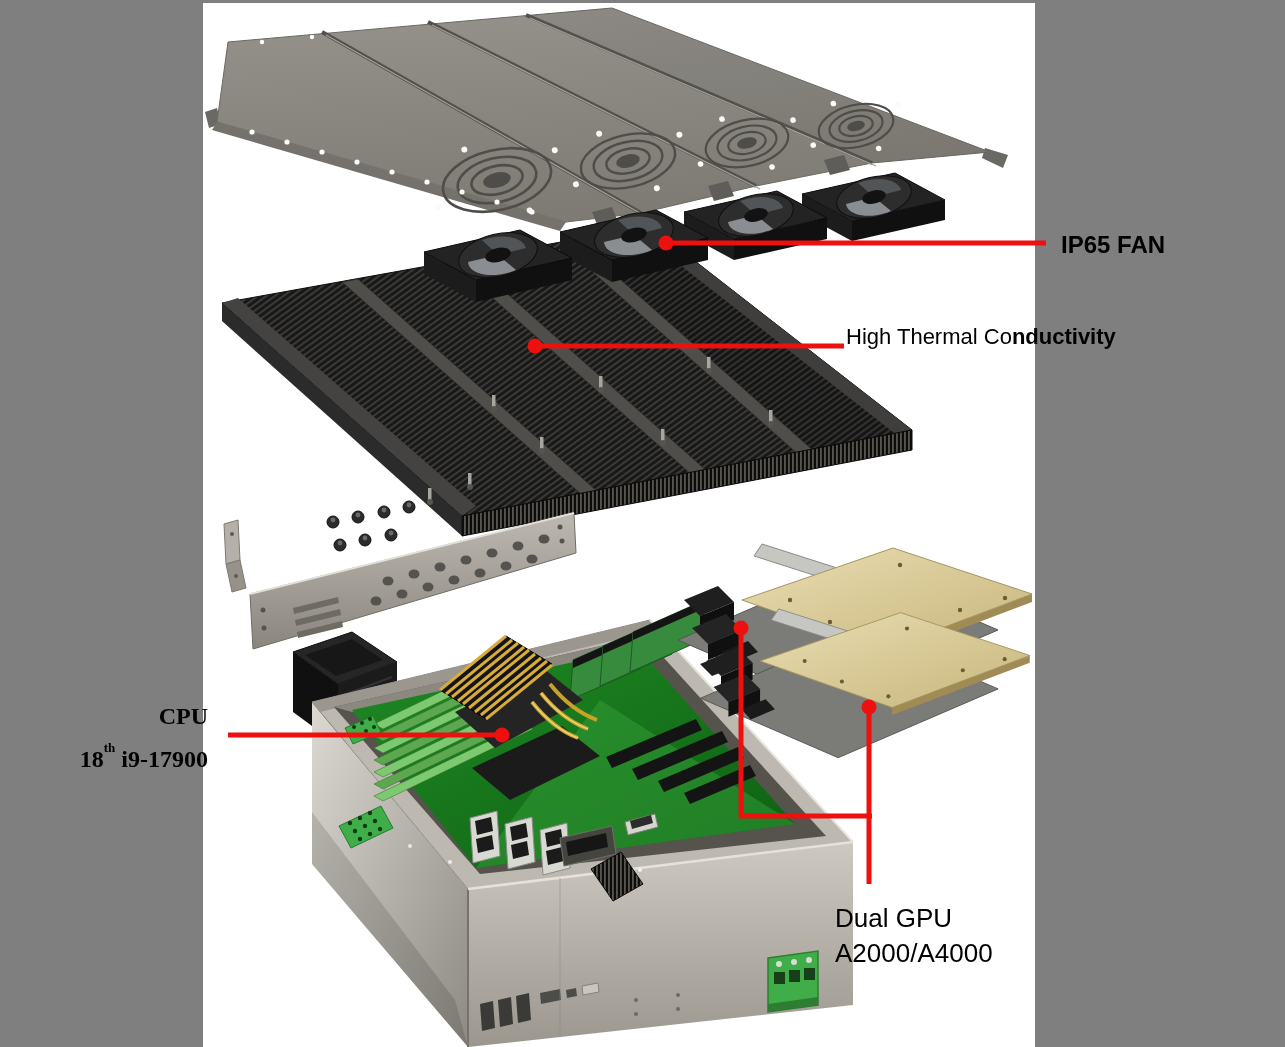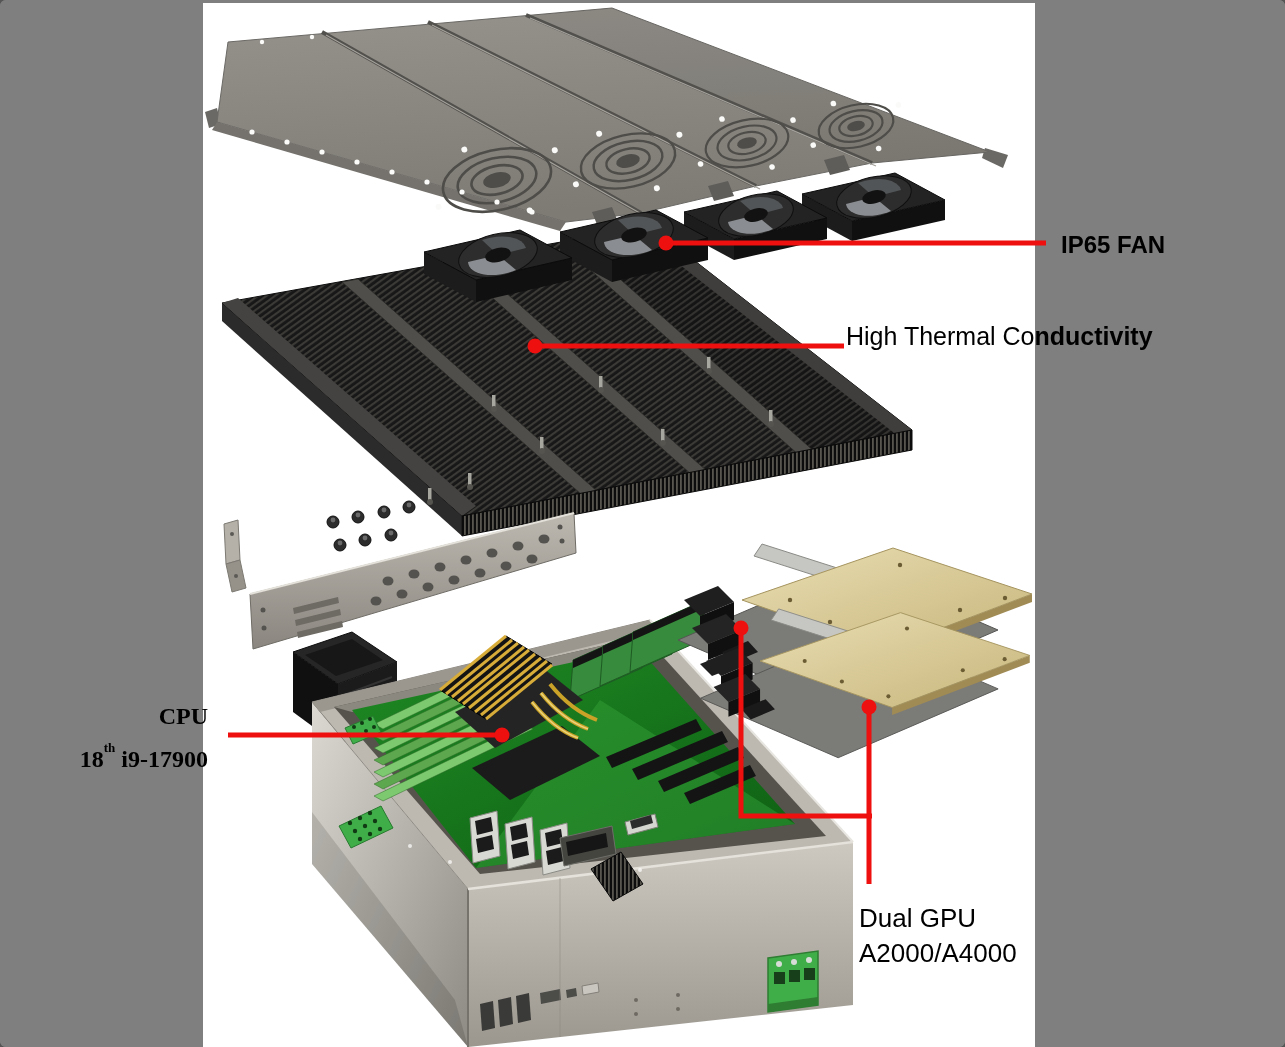--- a/index.html
+++ b/index.html
@@ -1,19 +1,19 @@
 <!DOCTYPE html>
 <html><head>
 <meta charset="utf-8">
 <style>
   html,body{margin:0;padding:0;background:#555;}
   .stage{position:relative;width:1285px;height:1047px;overflow:hidden;background:#7f7f7f;
-         font-family:"Liberation Sans", sans-serif;border-radius:6px;}
+         font-family:"Liberation Sans", sans-serif;}
   .stage svg{position:absolute;left:0;top:0;}
-  .label{position:absolute;color:#000;font-size:25px;line-height:35px;white-space:nowrap;z-index:5;}
+  .label{position:absolute;color:#000;font-size:22px;line-height:35px;white-space:nowrap;z-index:5;}
   .bold{font-weight:bold;}
   .label sup{font-size:13px;position:relative;top:-0.5em;font-weight:bold;}
 </style>
 </head>
 <body>
 
 <div class="stage">
 
 <svg width="1285" height="1047" viewBox="0 0 1285 1047">
   <defs>
@@ -504,18 +504,18 @@
 
 <div class="label" style="left:846px;top:319px;">
   <div><span>High Thermal Co</span><span class="bold">nductivity</span></div>
 </div>
 
 <div class="label bold" style="left:30px;top:698px;width:178px;text-align:right;font-size:24px;line-height:37px;font-family:Liberation Serif, serif;">
   <div>CPU</div>
   <div><span>18</span><sup>th</sup><span> i9-17900</span></div>
 </div>
 
-<div class="label" style="left:835px;top:901px;font-size:26px;margin-left:24px;">
+<div class="label" style="left:835px;top:901px;font-size:26px;">
   <div>Dual GPU</div>
   <div>A2000/A4000</div>
 </div>
 
 </div>
 
 </body></html>

